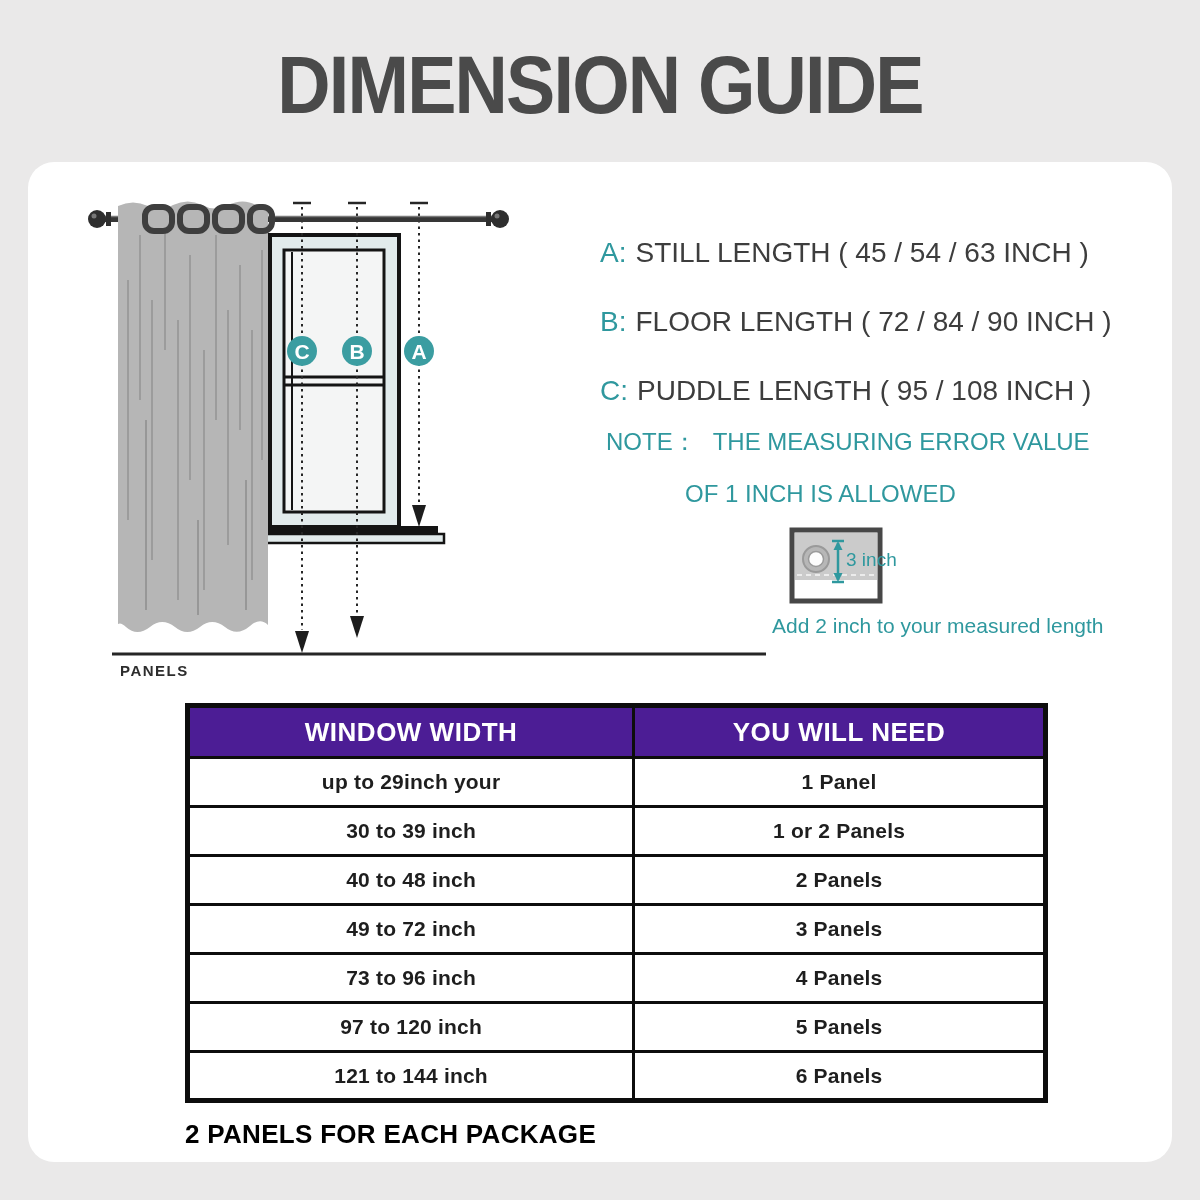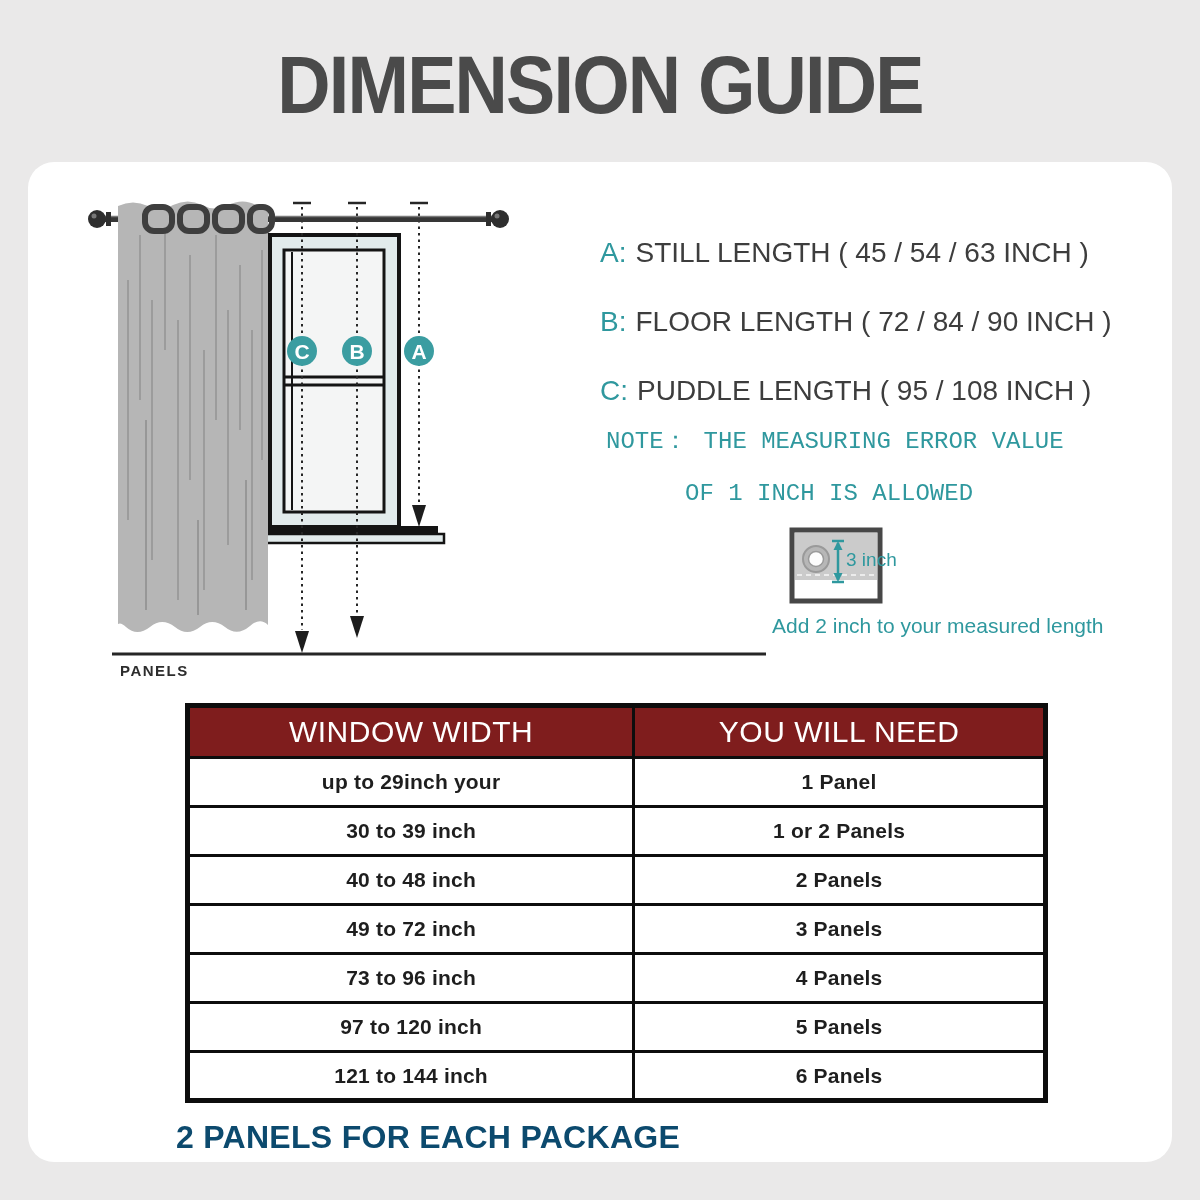--- a/index.html
+++ b/index.html
@@ -24,46 +24,46 @@
   .floor-label{
     position:absolute;left:92px;top:500px;
     font-size:15px;font-weight:bold;letter-spacing:1.5px;color:#2d2d2d;
   }
   .specs{position:absolute;left:572px;top:76px;}
   .spec-row{
     font-size:28px;color:#3d3d3d;line-height:30px;margin-bottom:39px;
     white-space:nowrap;
   }
   .spec-prefix{color:#2f989e;margin-right:9px;}
-  .note-block{position:absolute;left:578px;top:266px;color:#2f989e;font-size:24px;white-space:nowrap;font-family:Liberation Mono, monospace;}
+  .note-block{position:absolute;left:578px;top:266px;color:#2f989e;font-size:24px;white-space:nowrap;}
   .note-line1{line-height:28px;}
   .note-label{margin-right:16px;}
   .note-line2{margin-top:24px;padding-left:79px;line-height:28px;}
   .grommet-fig{position:absolute;left:760px;top:364px;width:120px;height:84px;overflow:visible;}
   .grommet-note{position:absolute;left:894px;top:371px;font-size:20px;color:#3f3f3f;line-height:25px;white-space:nowrap;}
   .grommet-tip{position:absolute;left:744px;top:452px;font-size:21px;color:#2f989e;white-space:nowrap;}
   .size-table{
     position:absolute;left:157px;top:541px;width:863px;height:397px;
     border-collapse:collapse;table-layout:fixed;
     border:5px solid #0d0d0d;
   }
   .size-table th,.size-table td{
     border:3px solid #0d0d0d;text-align:center;vertical-align:middle;
     overflow:hidden;
   }
   .size-table thead tr{height:52px;}
   .size-table tbody tr{height:49px;}
   .size-table th{
-    background:#7f1d1d;color:#ffffff;font-size:30px;font-weight:normal;letter-spacing:.5px;
+    background:#4c1d95;color:#ffffff;font-size:26px;font-weight:bold;letter-spacing:.5px;
   }
   .size-table td{font-size:21px;font-weight:bold;color:#1e1e1e;letter-spacing:.2px;}
   .col-width{width:52%;}
   .footer-text{
-    position:absolute;left:148px;top:957px;
-    font-size:32px;font-weight:bold;color:#0c4a6e;letter-spacing:.3px;
+    position:absolute;left:157px;top:957px;
+    font-size:26px;font-weight:bold;color:#000000;letter-spacing:.3px;
   }
 </style>
 </head>
 <body>
 
 <h1 class="page-title">DIMENSION GUIDE</h1>
 
 <div class="card">
 
   <svg class="illustration" viewBox="90 195 790 470" aria-hidden="true">

